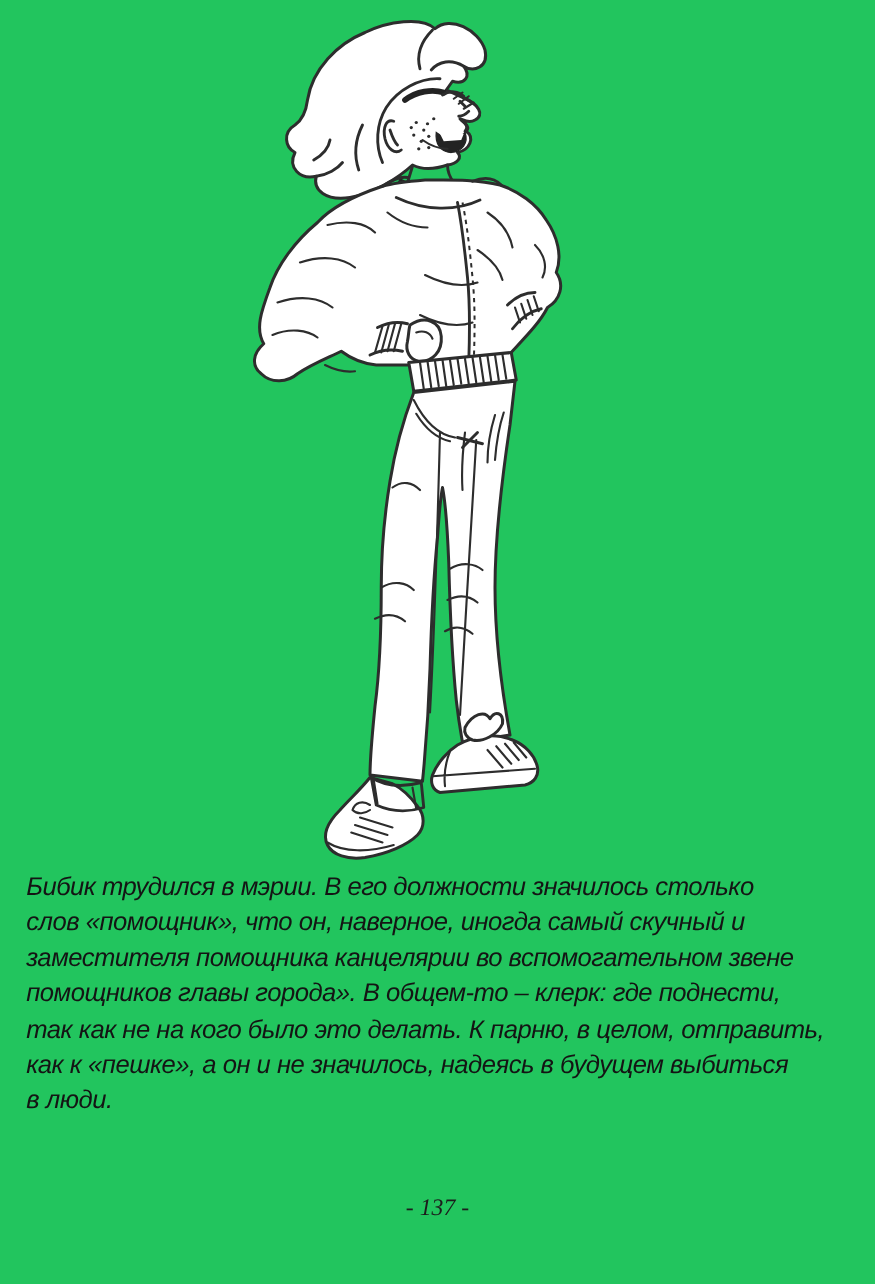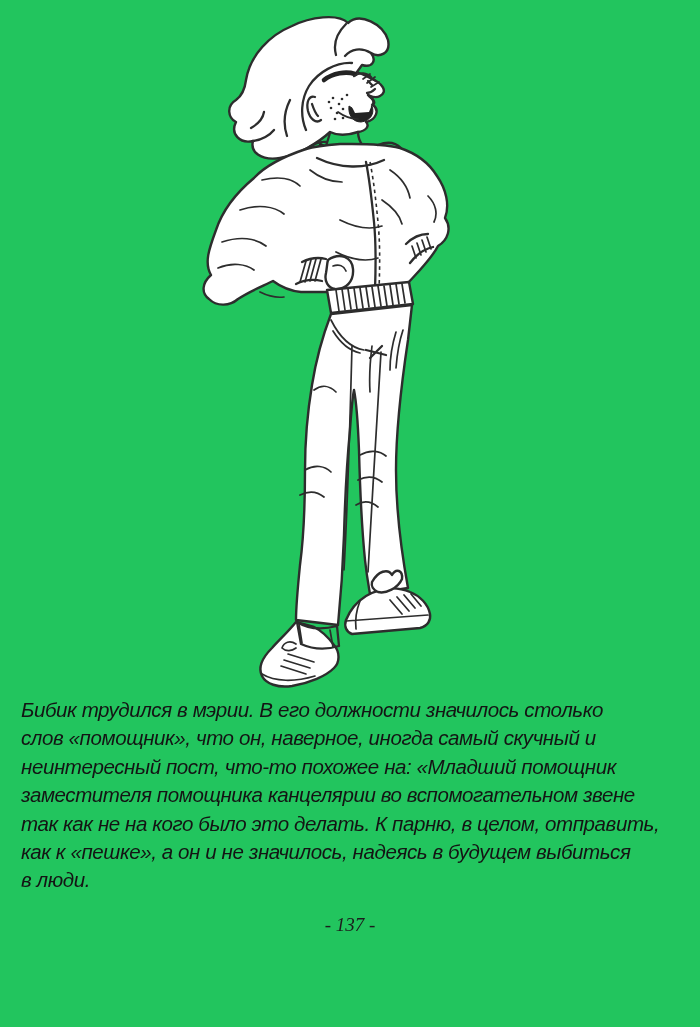--- a/index.html
+++ b/index.html
@@ -20,21 +20,21 @@
     left:21px;top:696px;width:668px;
     font-style:italic;
     font-size:20.5px;
     letter-spacing:-0.4px;
     line-height:28.4px;
     color:#141414;
   }
   .text-line{white-space:nowrap;}
   .page-number{
     position:absolute;
-    left:0;top:914px;width:700px;
+    left:0;top:956px;width:700px;
     text-align:center;
     font-family:"Liberation Serif",serif;
     font-style:italic;
     font-size:19px;
     color:#1c1c1c;
   }
   
   .ink{fill:none;stroke:#2d2d2d;stroke-width:2.3;stroke-linecap:round;stroke-linejoin:round;}
   .ink-thin{fill:none;stroke:#2d2d2d;stroke-width:1.7;stroke-linecap:round;stroke-linejoin:round;}
   .ink-fill{fill:#ffffff;stroke:#2d2d2d;stroke-width:2.4;stroke-linecap:round;stroke-linejoin:round;}
@@ -275,22 +275,22 @@
         M 296,644 C 290,640 284,642 282,648 C 286,652 292,651 296,648"></path>
 
       <path class="ink" d="
         M 297,622 C 308,629 322,630 337,626 L 339,646 C 326,650 312,649 301,644 Z"></path>
     </svg>
   </div>
 
   <div class="text-block">
       <div class="text-line">Бибик трудился в мэрии. В его должности значилось столько</div>
       <div class="text-line">слов «помощник», что он, наверное, иногда самый скучный и</div>
-      <div class="text-line">неинтересный пост, что-то похожее на: «Младший помощник</div>
       <div class="text-line">заместителя помощника канцелярии во вспомогательном звене</div>
+      <div class="text-line">помощников главы города». В общем-то – клерк: где поднести,</div>
       <div class="text-line">так как не на кого было это делать. К парню, в целом, отправить,</div>
       <div class="text-line">как к «пешке», а он и не значилось, надеясь в будущем выбиться</div>
       <div class="text-line">в люди.</div>
     </div>
 
   <div class="page-number">- 137 -</div>
 
 </div>
 
 </body></html>

